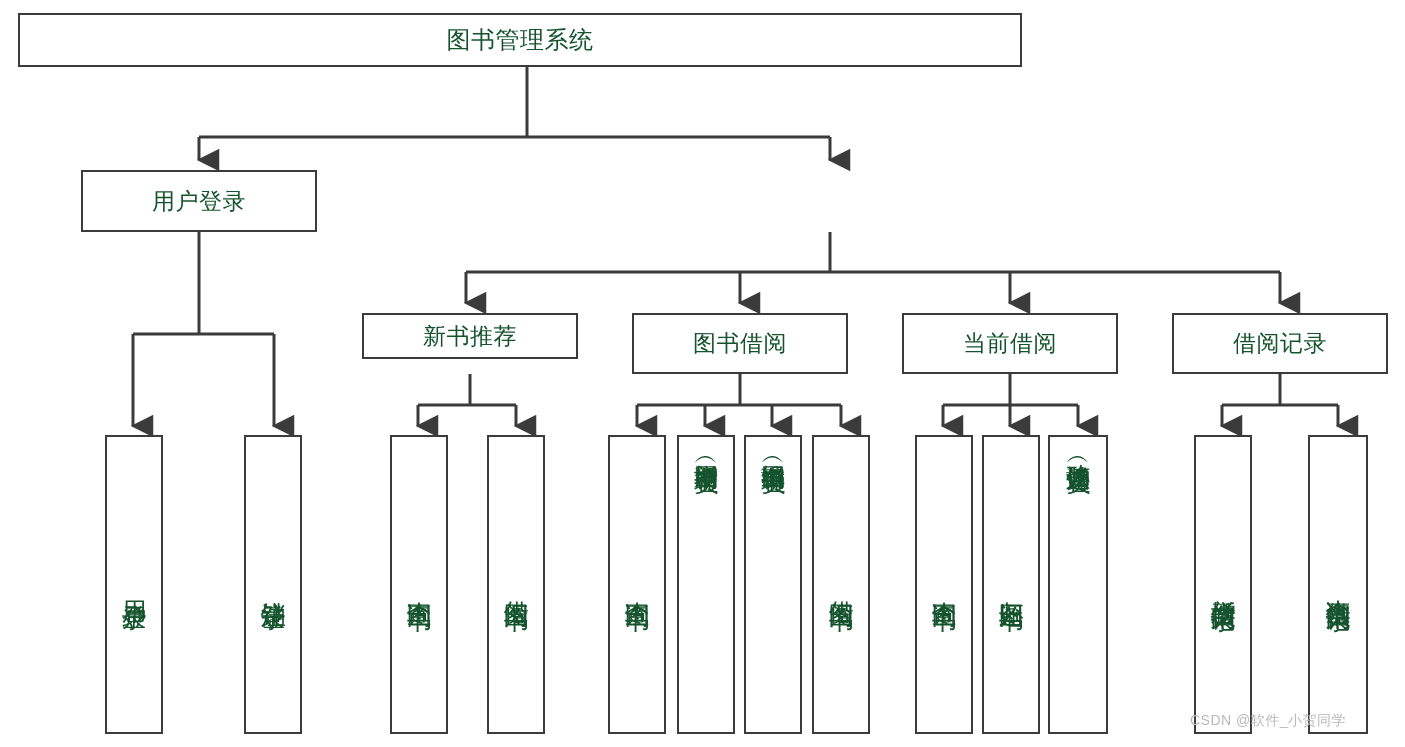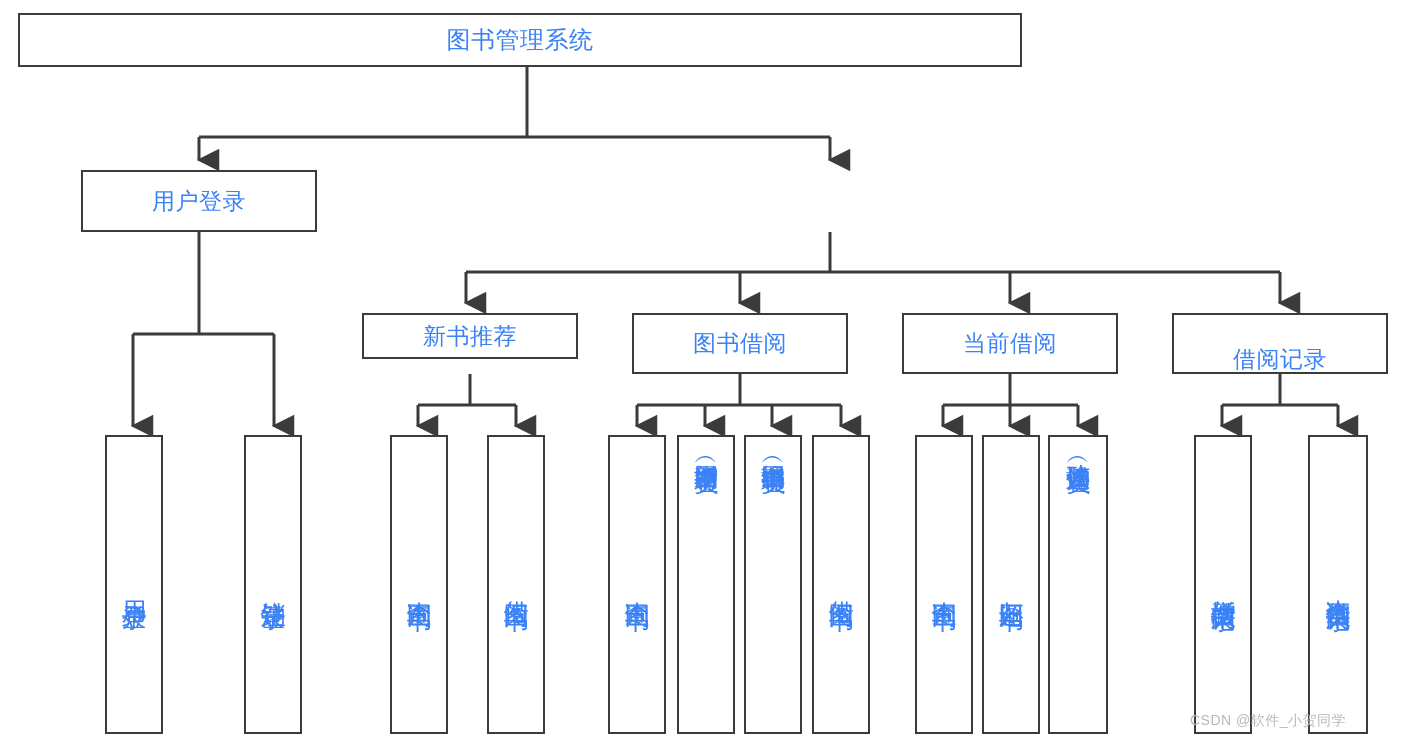--- a/index.html
+++ b/index.html
@@ -28,21 +28,21 @@
     pointer-events: none;
   }
   .node {
     position: absolute;
     box-sizing: border-box;
     border: 2.5px solid #3b3b3b;
     background: #ffffff;
     display: flex;
     align-items: center;
     justify-content: center;
-    color: #3b82f6;
+    color: #14532d;
     z-index: 2;
   }
   .node-label {
     display: block;
     line-height: 1.08;
     letter-spacing: 0.5px;
     white-space: nowrap;
   }
   
   .node.horiz .node-label {
@@ -155,21 +155,21 @@
   </div>
 
   <div class="node horiz" style="left:632px; top:313px; width:216px; height:61px;">
     <span class="node-label">图书借阅</span>
   </div>
 
   <div class="node horiz" style="left:902px; top:313px; width:216px; height:61px;">
     <span class="node-label">当前借阅</span>
   </div>
 
-  <div class="node horiz" style="left:1172px; top:313px; width:216px; height:61px;align-items:flex-end;">
+  <div class="node horiz" style="left:1172px; top:313px; width:216px; height:61px;">
     <span class="node-label">借阅记录</span>
   </div>
 
   <div class="node vert mid" style="left:105px; top:435px; width:58px; height:299px;">
     <span class="node-label">用户登录</span>
   </div>
 
   <div class="node vert mid" style="left:244px; top:435px; width:58px; height:299px;">
     <span class="node-label">注销登录</span>
   </div>

